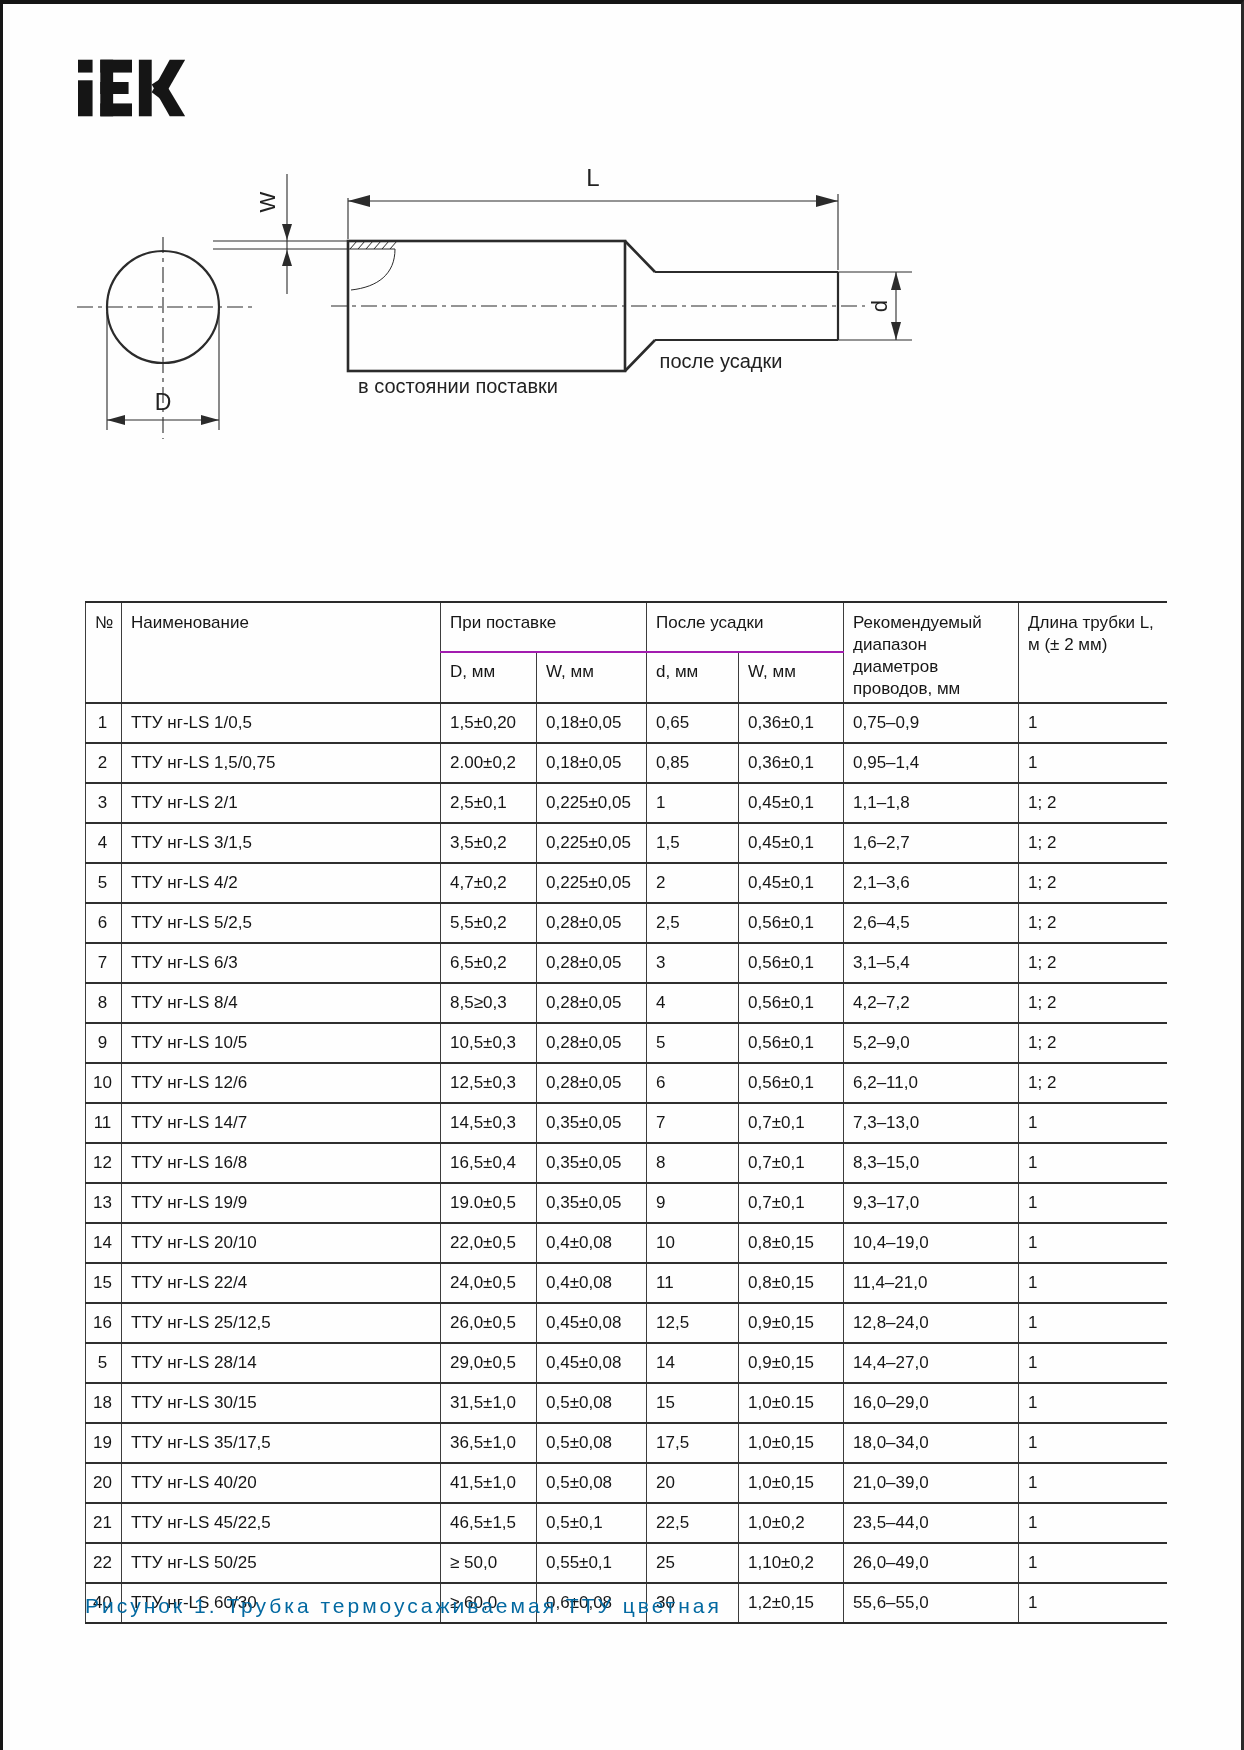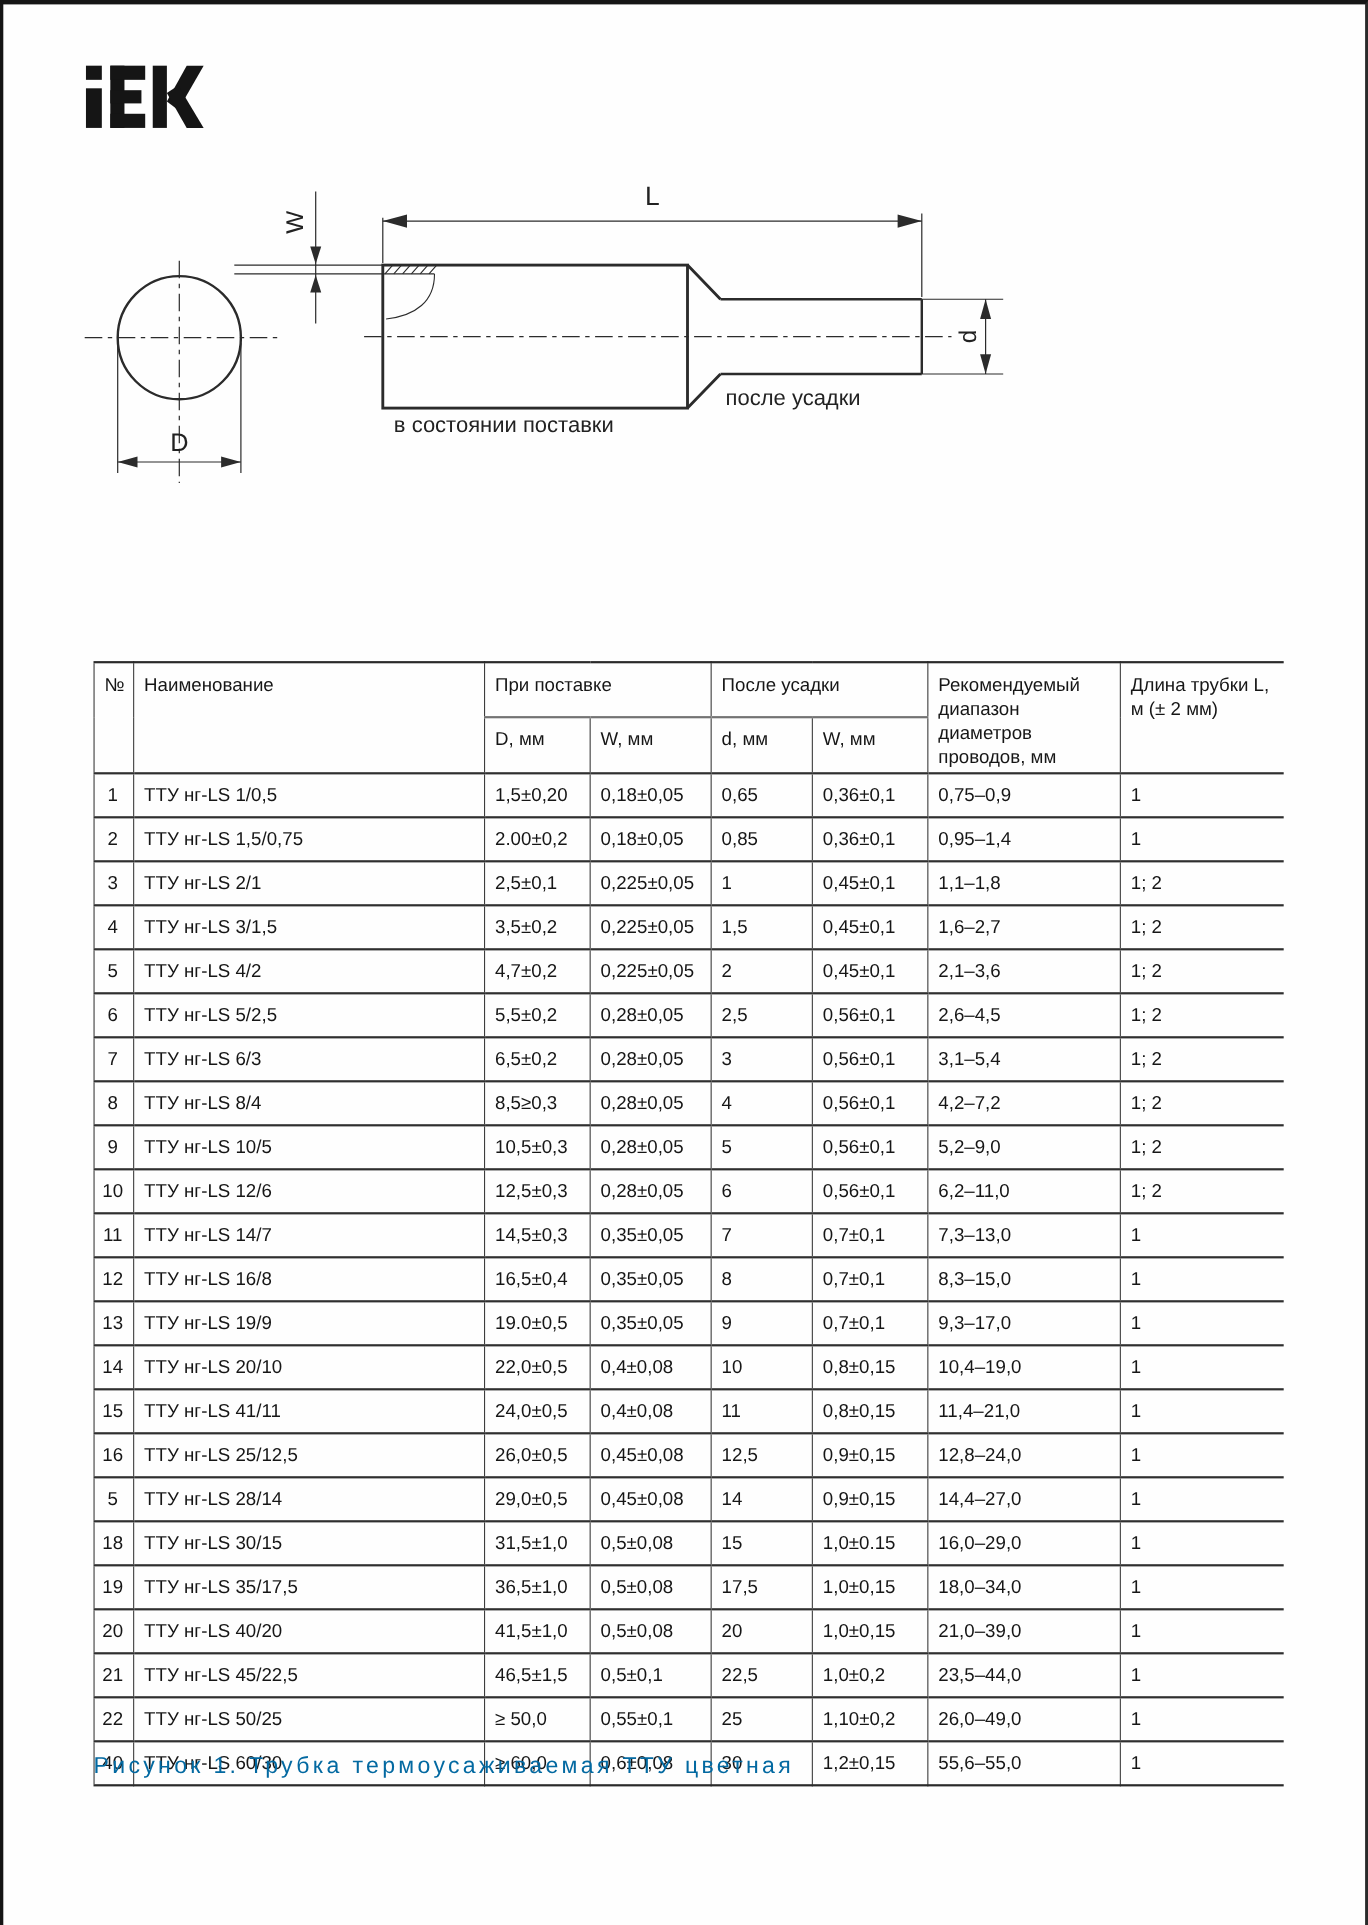--- a/index.html
+++ b/index.html
@@ -33,21 +33,21 @@
     border-left:1px solid #3d3d3d;
     font-weight:normal;
     overflow:hidden; white-space:normal;
   }
   .spec-table thead th {
     text-align:left; vertical-align:top;
     padding:9px 4px 2px 9px; line-height:1.3;
   }
   .spec-table thead tr.hdr-main { height:43px; }
   .spec-table thead tr.hdr-sub  { height:44px; }
-  .spec-table thead tr.hdr-sub th { border-top:2px solid #737373; padding-top:8px; }
+  .spec-table thead tr.hdr-sub th { border-top:2px solid #a21caf; padding-top:8px; }
   .spec-table thead { border-bottom:2px solid #2f2f2f; }
   .spec-table tbody td {
     border-top:2px solid #2f2f2f;
     height:38px; padding:0 2px 0 9px;
     vertical-align:middle;
   }
   .spec-table tbody td.c-no { text-align:center; padding-left:0; }
 
   .figure-caption {
     position:absolute; left:82px; top:1590px;
@@ -283,21 +283,21 @@
           <td>ТТУ нг-LS 20/10</td>
           <td>22,0±0,5</td>
           <td>0,4±0,08</td>
           <td>10</td>
           <td>0,8±0,15</td>
           <td>10,4–19,0</td>
           <td>1</td>
         </tr>
         <tr>
           <td class="c-no">15</td>
-          <td>ТТУ нг-LS 41/11</td>
+          <td>ТТУ нг-LS 22/4</td>
           <td>24,0±0,5</td>
           <td>0,4±0,08</td>
           <td>11</td>
           <td>0,8±0,15</td>
           <td>11,4–21,0</td>
           <td>1</td>
         </tr>
         <tr>
           <td class="c-no">16</td>
           <td>ТТУ нг-LS 25/12,5</td>

